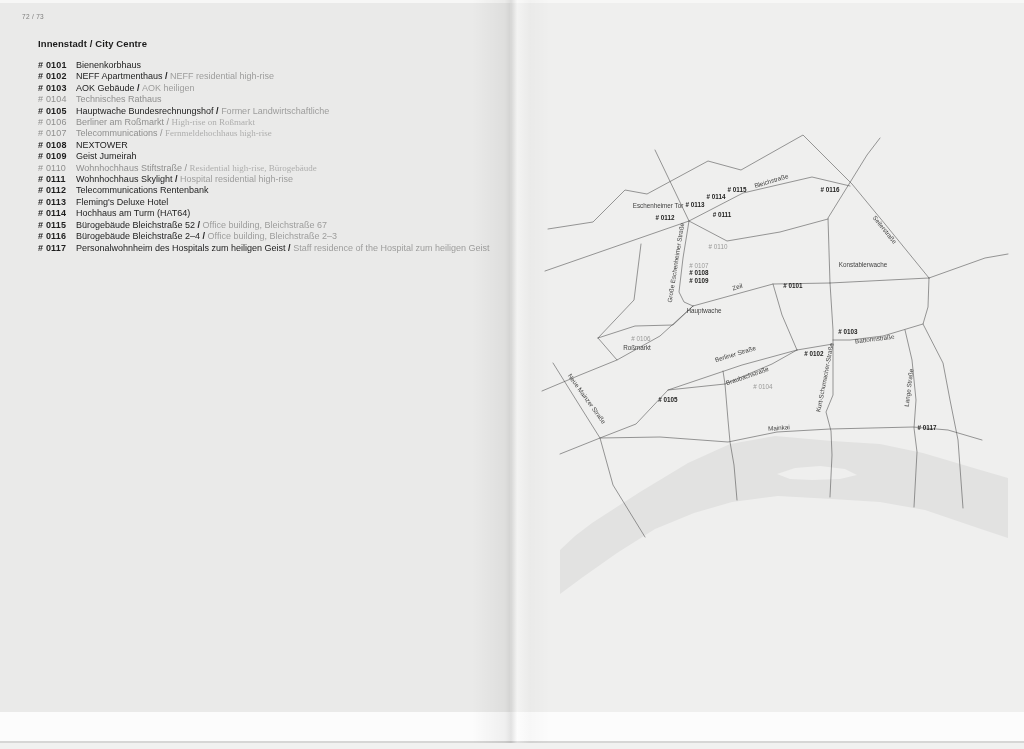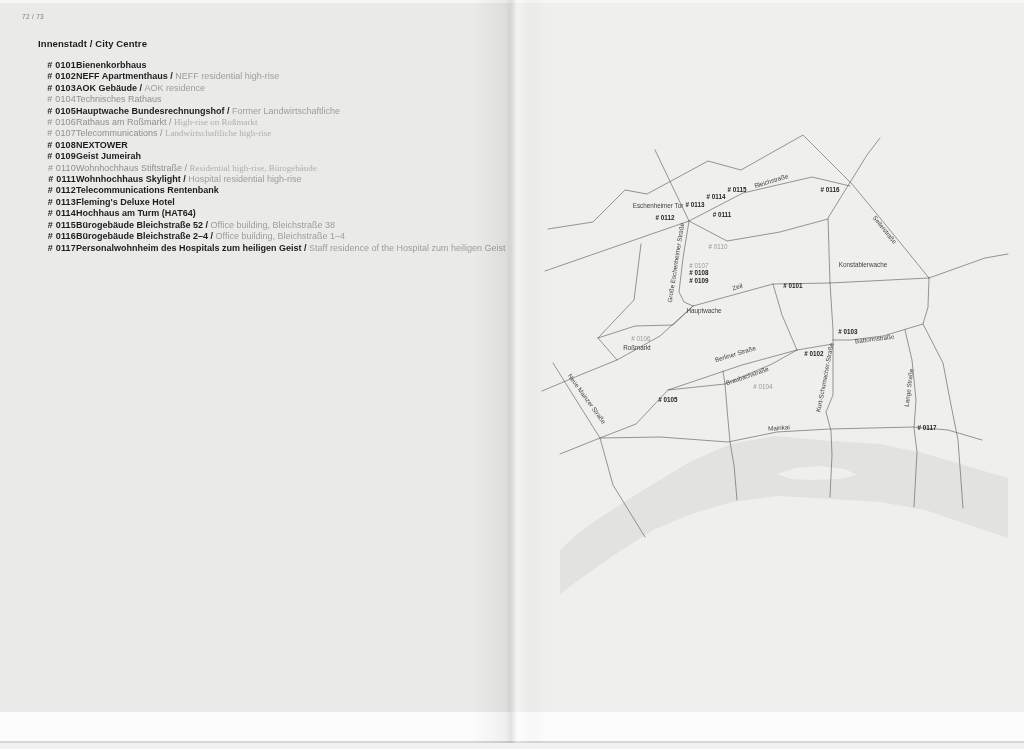--- a/index.html
+++ b/index.html
@@ -4,21 +4,21 @@
 <style>
   html,body{margin:0;padding:0;}
   body{
     width:1024px;height:749px;position:relative;overflow:hidden;
     background:#f3f3f2;
     font-family:"Liberation Sans", sans-serif;
     -webkit-font-smoothing:antialiased;
   }
   .spread{position:absolute;inset:0;}
   .page{position:absolute;top:3px;height:709px;}
-  .page-left{left:0;width:510px;background:#eaeae9;text-align:right;}
+  .page-left{left:0;width:510px;background:#eaeae9;}
   .page-right{left:510px;width:514px;background:#efefee;}
   .top-edge{position:absolute;left:0;top:0;width:1024px;height:3px;background:#f7f7f6;}
   .gutter{
     position:absolute;left:472px;top:0;width:78px;height:743px;
     background:linear-gradient(to right,
       rgba(0,0,0,0) 0%, rgba(0,0,0,0.05) 42%, rgba(0,0,0,0.10) 50%,
       rgba(255,255,255,0.25) 58%, rgba(0,0,0,0.02) 75%, rgba(0,0,0,0) 100%);
     pointer-events:none;
   }
   .bottom-edge{
@@ -38,21 +38,21 @@
   .title{
     position:absolute;left:38px;top:35px;margin:0;
     font-size:9.5px;font-weight:bold;color:#1b1b1b;letter-spacing:0.1px;
   }
   .entries{position:absolute;left:38px;top:57px;width:460px;}
   .entry{
     display:flex;align-items:baseline;
     font-size:9px;line-height:11.4px;white-space:nowrap;
   }
   .entry .num{width:38px;flex:0 0 38px;font-weight:bold;color:#1d1d1d;letter-spacing:0.2px;}
-  .entry .name{font-weight:bold;color:#1d1d1d;}
+  .entry .name{font-weight:normal;color:#1d1d1d;}
   .entry .sep{font-weight:bold;color:#1d1d1d;white-space:pre;}
   .entry .trans{color:#9d9d9c;}
   .entry.muted .num,.entry.muted .name,.entry.muted .sep{font-weight:normal;color:#8f8f8e;}
   .entry.muted .trans{color:#aeaead;font-family:Liberation Serif, serif;}
   #map-svg{position:absolute;left:0;top:0;pointer-events:none;}
   .street{fill:none;stroke:#565655;stroke-width:0.6;stroke-linejoin:round;stroke-linecap:round;}
   .street-label{font-family:"Liberation Sans",sans-serif;font-size:6.3px;fill:#3f3f3e;}
   .marker{font-family:"Liberation Sans",sans-serif;font-size:6.3px;font-weight:bold;fill:#232322;}
   .marker.muted{font-weight:normal;fill:#9a9a99;}
 </style>
@@ -71,43 +71,43 @@
         <div class="entry">
           <span class="num"># 0102</span>
           <span class="name">NEFF Apartmenthaus</span>
           <span class="sep"> / </span>
           <span class="trans">NEFF residential high-rise</span>
         </div>
         <div class="entry">
           <span class="num"># 0103</span>
           <span class="name">AOK Gebäude</span>
           <span class="sep"> / </span>
-          <span class="trans">AOK residence</span>
+          <span class="trans">AOK heiligen</span>
         </div>
         <div class="entry muted">
           <span class="num"># 0104</span>
           <span class="name">Technisches Rathaus</span>
         </div>
         <div class="entry">
           <span class="num"># 0105</span>
           <span class="name">Hauptwache Bundesrechnungshof</span>
           <span class="sep"> / </span>
           <span class="trans">Former Landwirtschaftliche</span>
         </div>
         <div class="entry muted">
           <span class="num"># 0106</span>
-          <span class="name">Rathaus am Roßmarkt</span>
+          <span class="name">Berliner am Roßmarkt</span>
           <span class="sep"> / </span>
           <span class="trans">High-rise on Roßmarkt</span>
         </div>
         <div class="entry muted">
           <span class="num"># 0107</span>
           <span class="name">Telecommunications</span>
           <span class="sep"> / </span>
-          <span class="trans">Landwirtschaftliche high-rise</span>
+          <span class="trans">Fernmeldehochhaus high-rise</span>
         </div>
         <div class="entry">
           <span class="num"># 0108</span>
           <span class="name">NEXTOWER</span>
         </div>
         <div class="entry">
           <span class="num"># 0109</span>
           <span class="name">Geist Jumeirah</span>
         </div>
         <div class="entry muted">
@@ -131,27 +131,27 @@
           <span class="name">Fleming's Deluxe Hotel</span>
         </div>
         <div class="entry">
           <span class="num"># 0114</span>
           <span class="name">Hochhaus am Turm (HAT64)</span>
         </div>
         <div class="entry">
           <span class="num"># 0115</span>
           <span class="name">Bürogebäude Bleichstraße 52</span>
           <span class="sep"> / </span>
-          <span class="trans">Office building, Bleichstraße 38</span>
+          <span class="trans">Office building, Bleichstraße 67</span>
         </div>
         <div class="entry">
           <span class="num"># 0116</span>
           <span class="name">Bürogebäude Bleichstraße 2–4</span>
           <span class="sep"> / </span>
-          <span class="trans">Office building, Bleichstraße 1–4</span>
+          <span class="trans">Office building, Bleichstraße 2–3</span>
         </div>
         <div class="entry">
           <span class="num"># 0117</span>
           <span class="name">Personalwohnheim des Hospitals zum heiligen Geist</span>
           <span class="sep"> / </span>
           <span class="trans">Staff residence of the Hospital zum heiligen Geist</span>
         </div>
       </div>
   </div>
   <div class="page page-right"></div>

